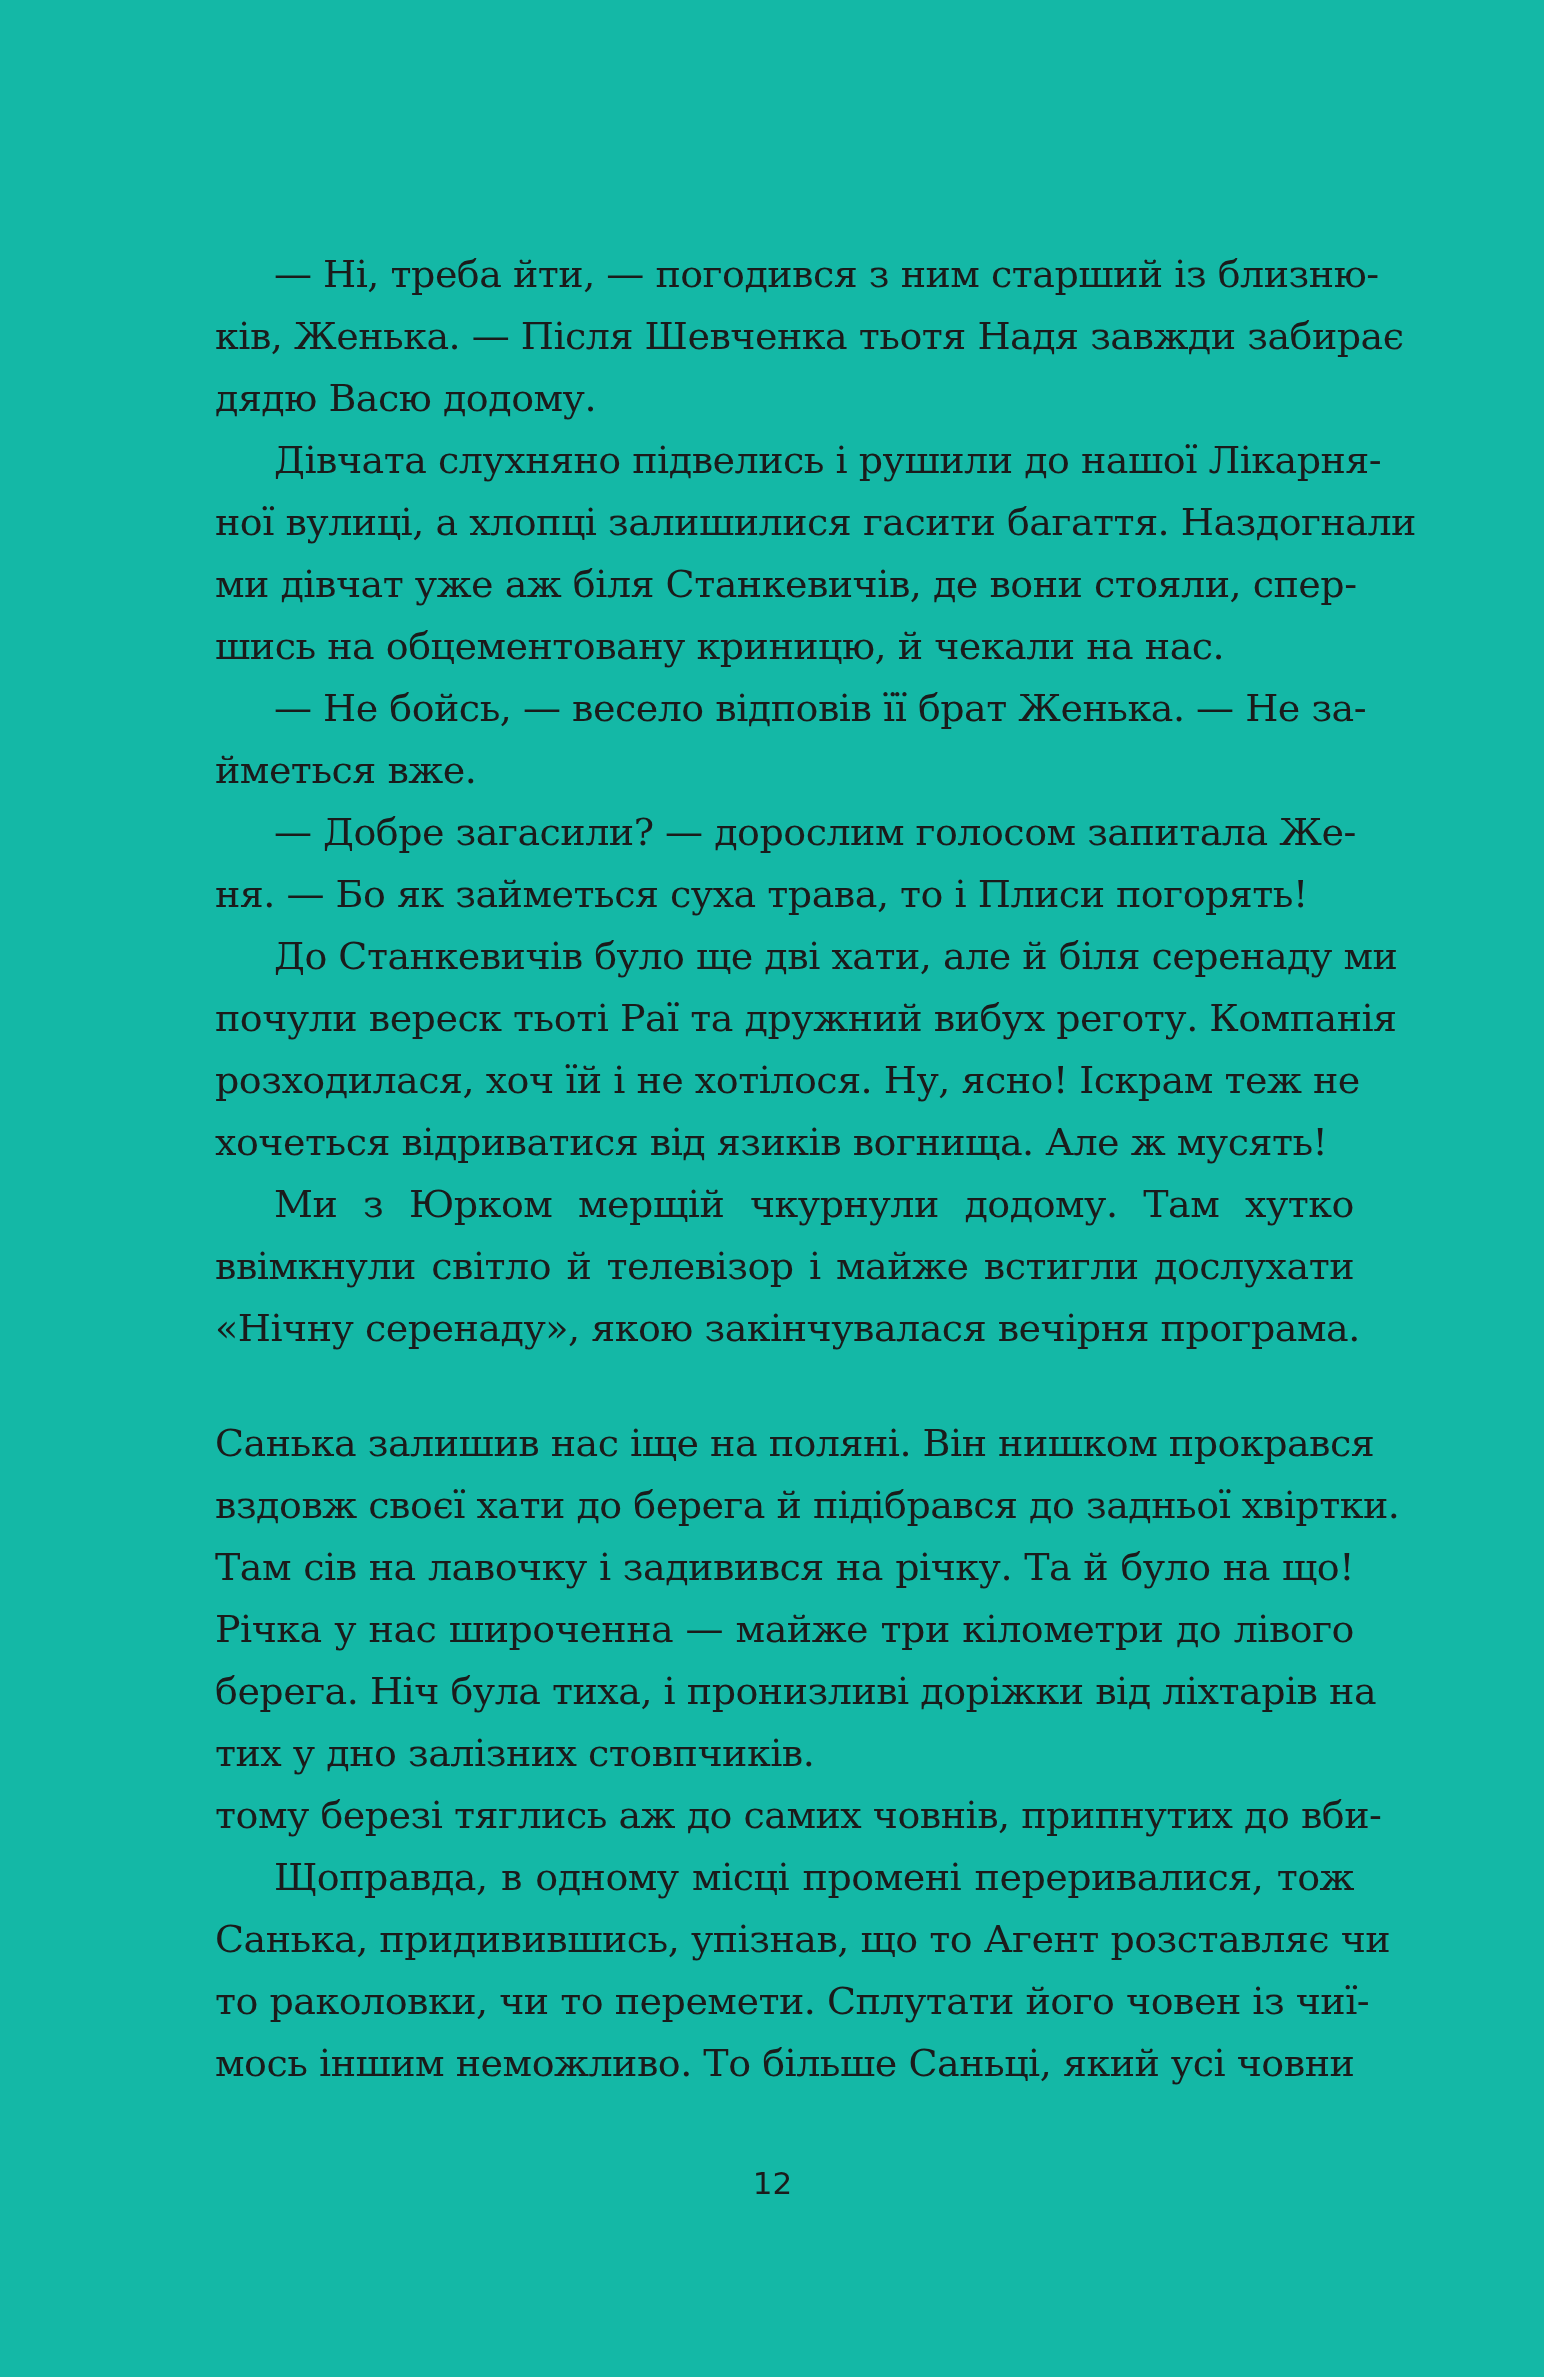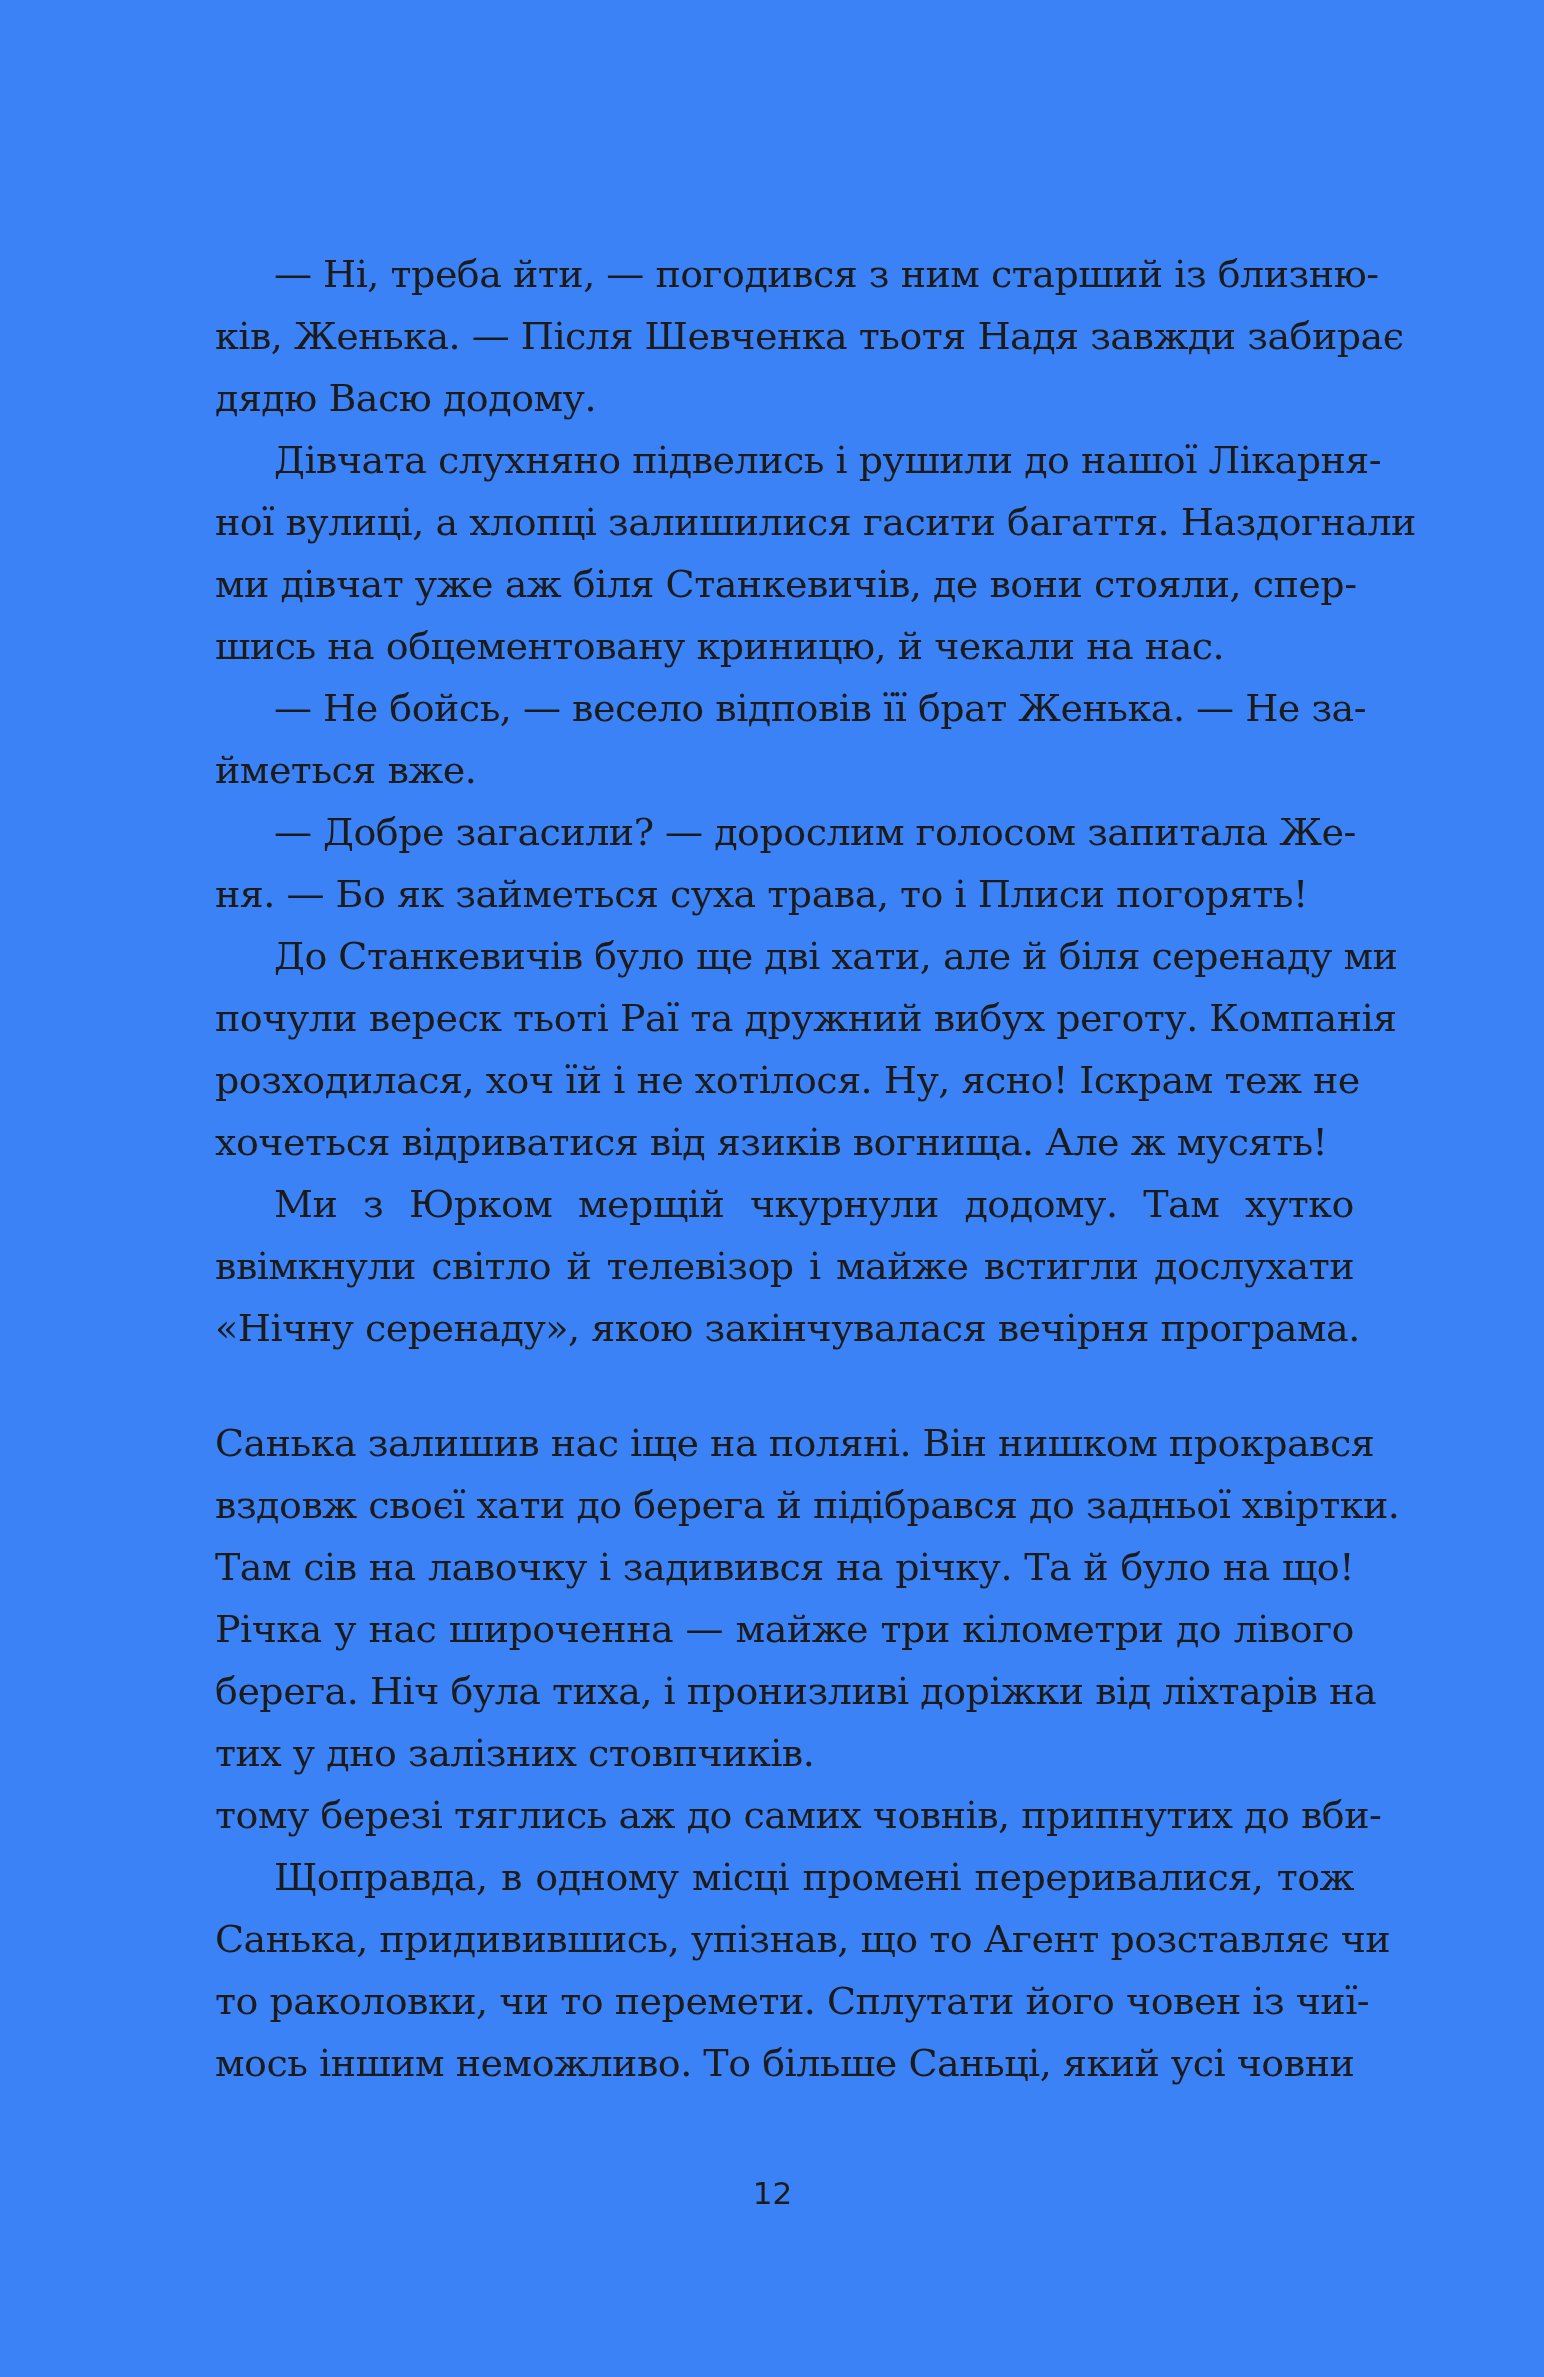--- a/index.html
+++ b/index.html
@@ -14,21 +14,21 @@
       overflow: hidden;
       color: #1b1b1b;
       font-family: "DejaVu Serif", "Liberation Serif", serif;
     }
     .page {
       position: absolute;
       left: 0;
       top: 0;
       width: 1545px;
       height: 2377px;
-      background: #3b82f6;
+      background: #14b8a6;
     }
     .text-block {
       position: absolute;
       left: 215px;
       width: 1139px;
       font-size: 38px;
       line-height: 62px;
       letter-spacing: -0.5px;
       text-align: justify;
       hyphens: manual;
@@ -53,21 +53,20 @@
     .page-number {
       position: absolute;
       left: 0;
       width: 1545px;
       top: 2164px;
       text-align: center;
       font-family: "DejaVu Sans", "Liberation Sans", sans-serif;
       font-size: 31px;
       line-height: 39px;
       color: #1b1b1b;
-      margin-top: 10px;
     }
   </style>
 </head>
 <body>
 
 <div class="page">
 
   <div class="text-block section-1">
 
     <div>

